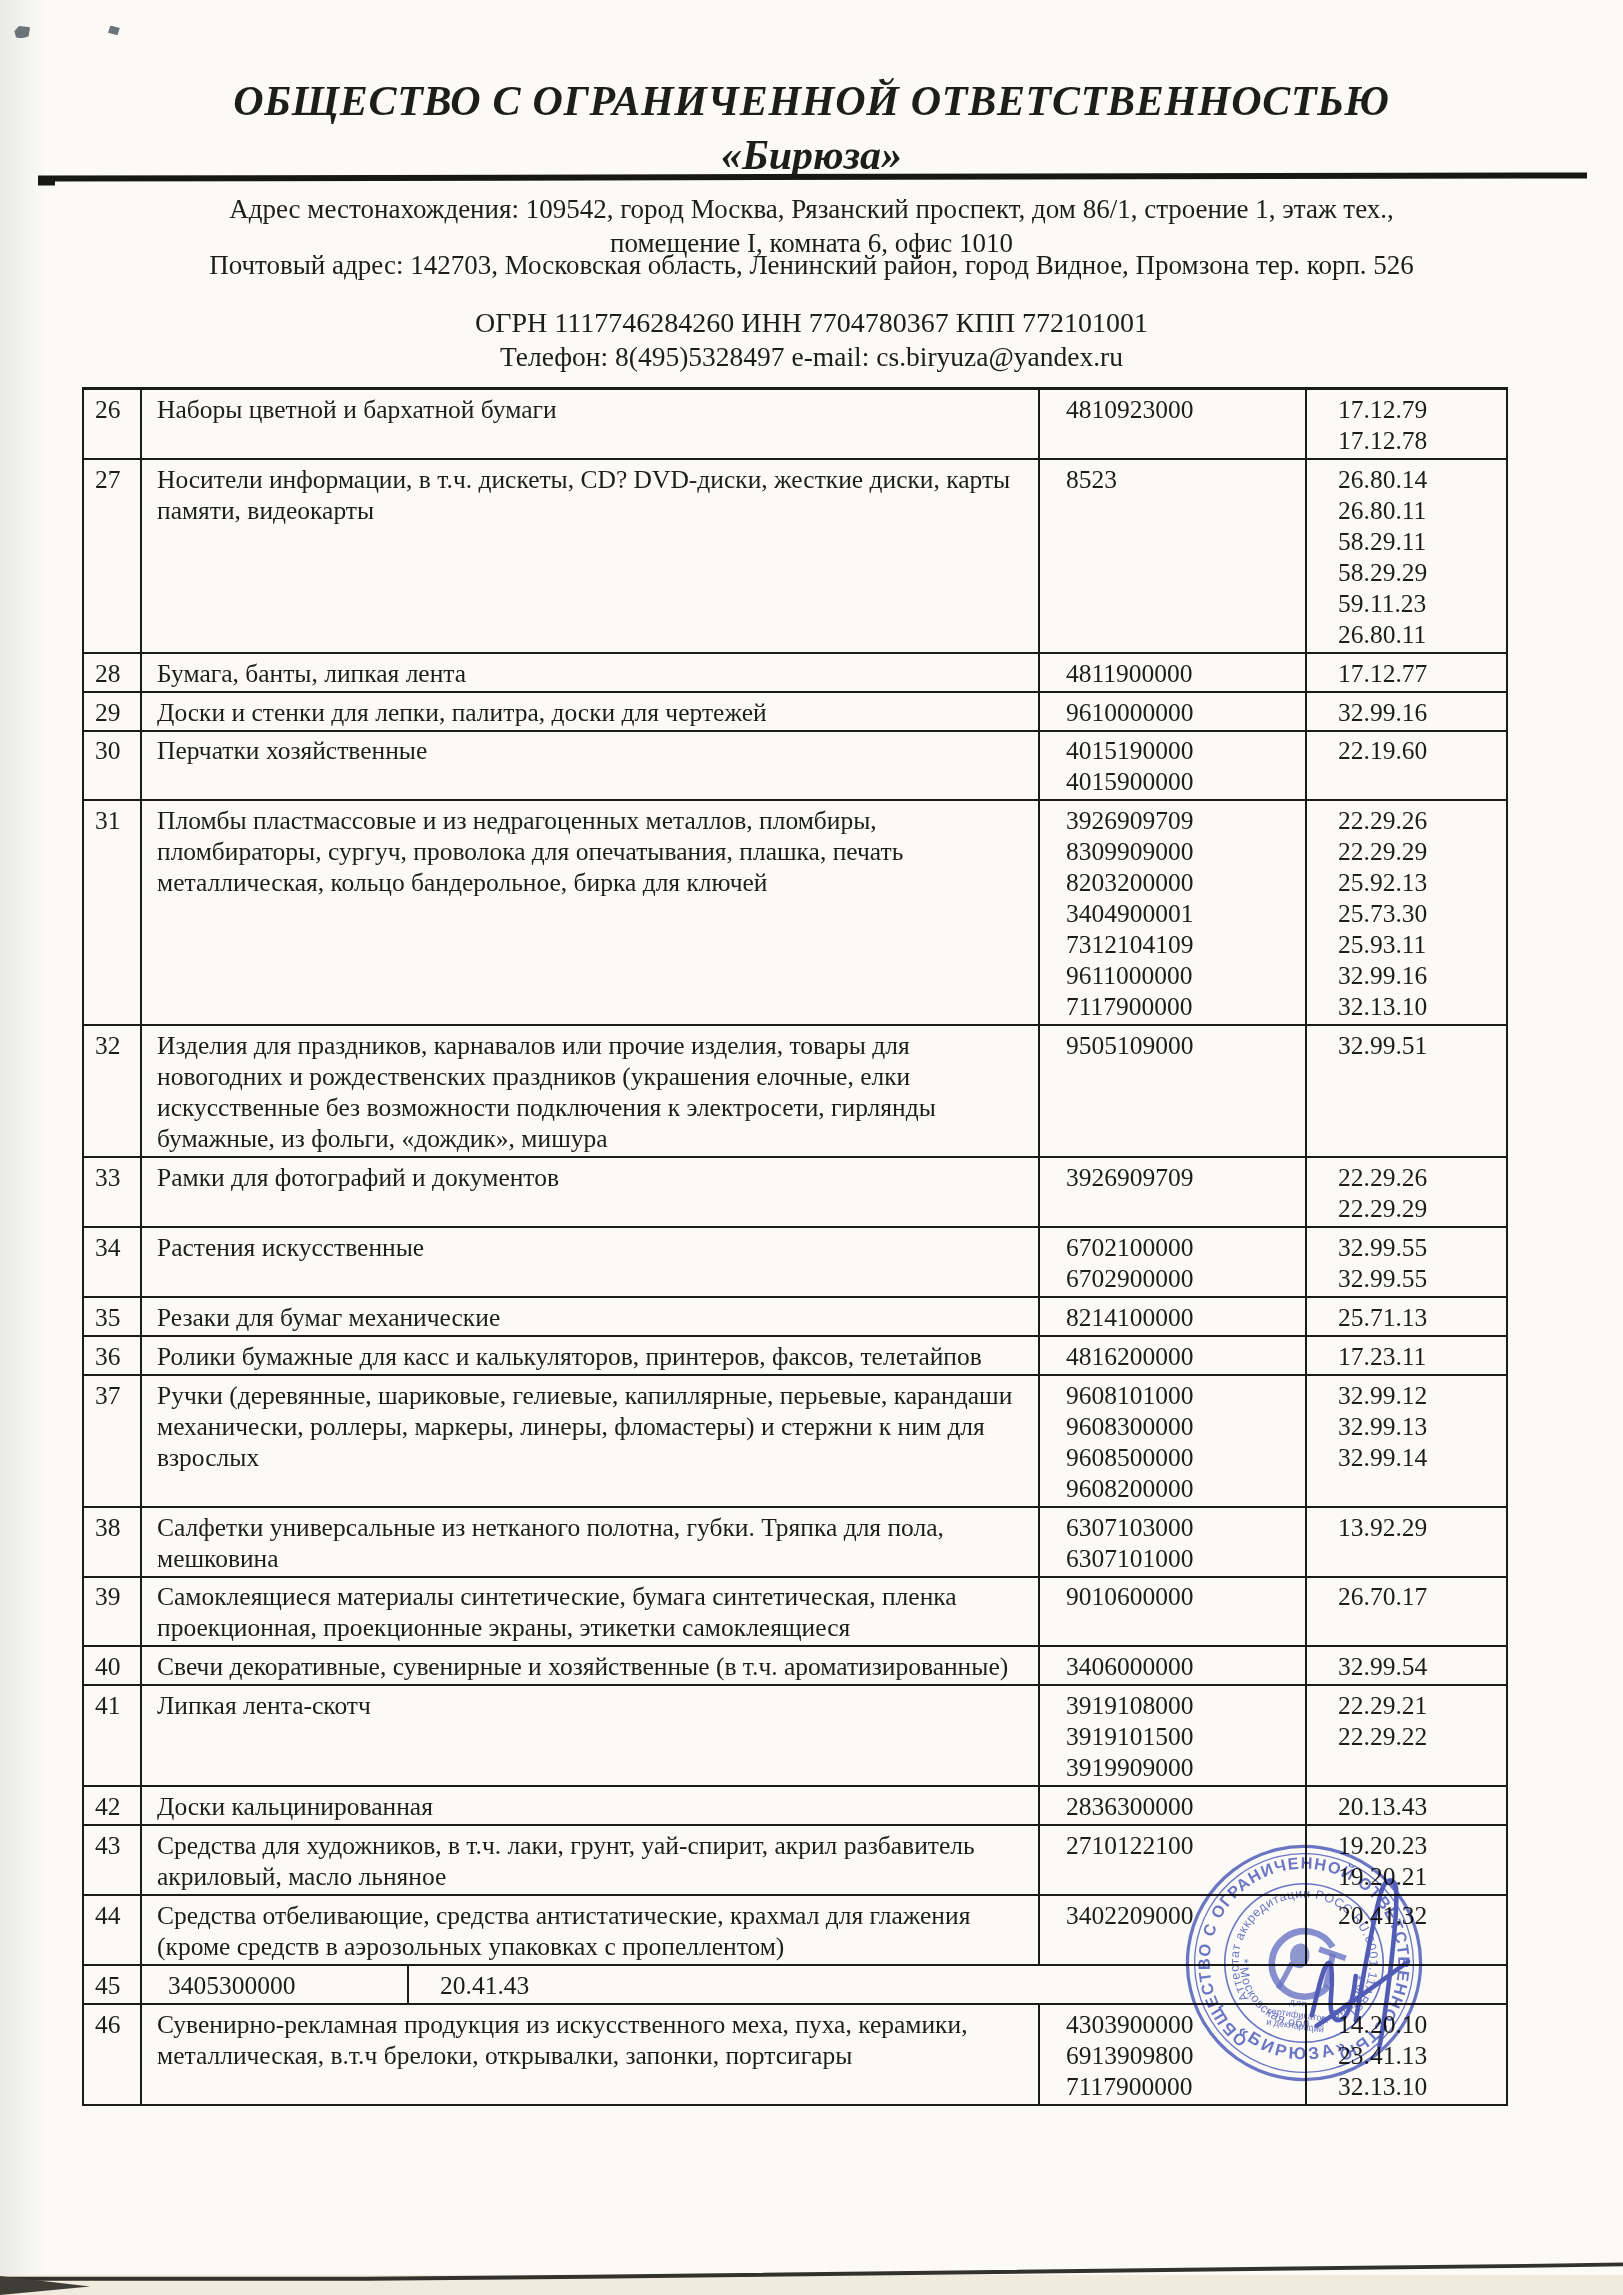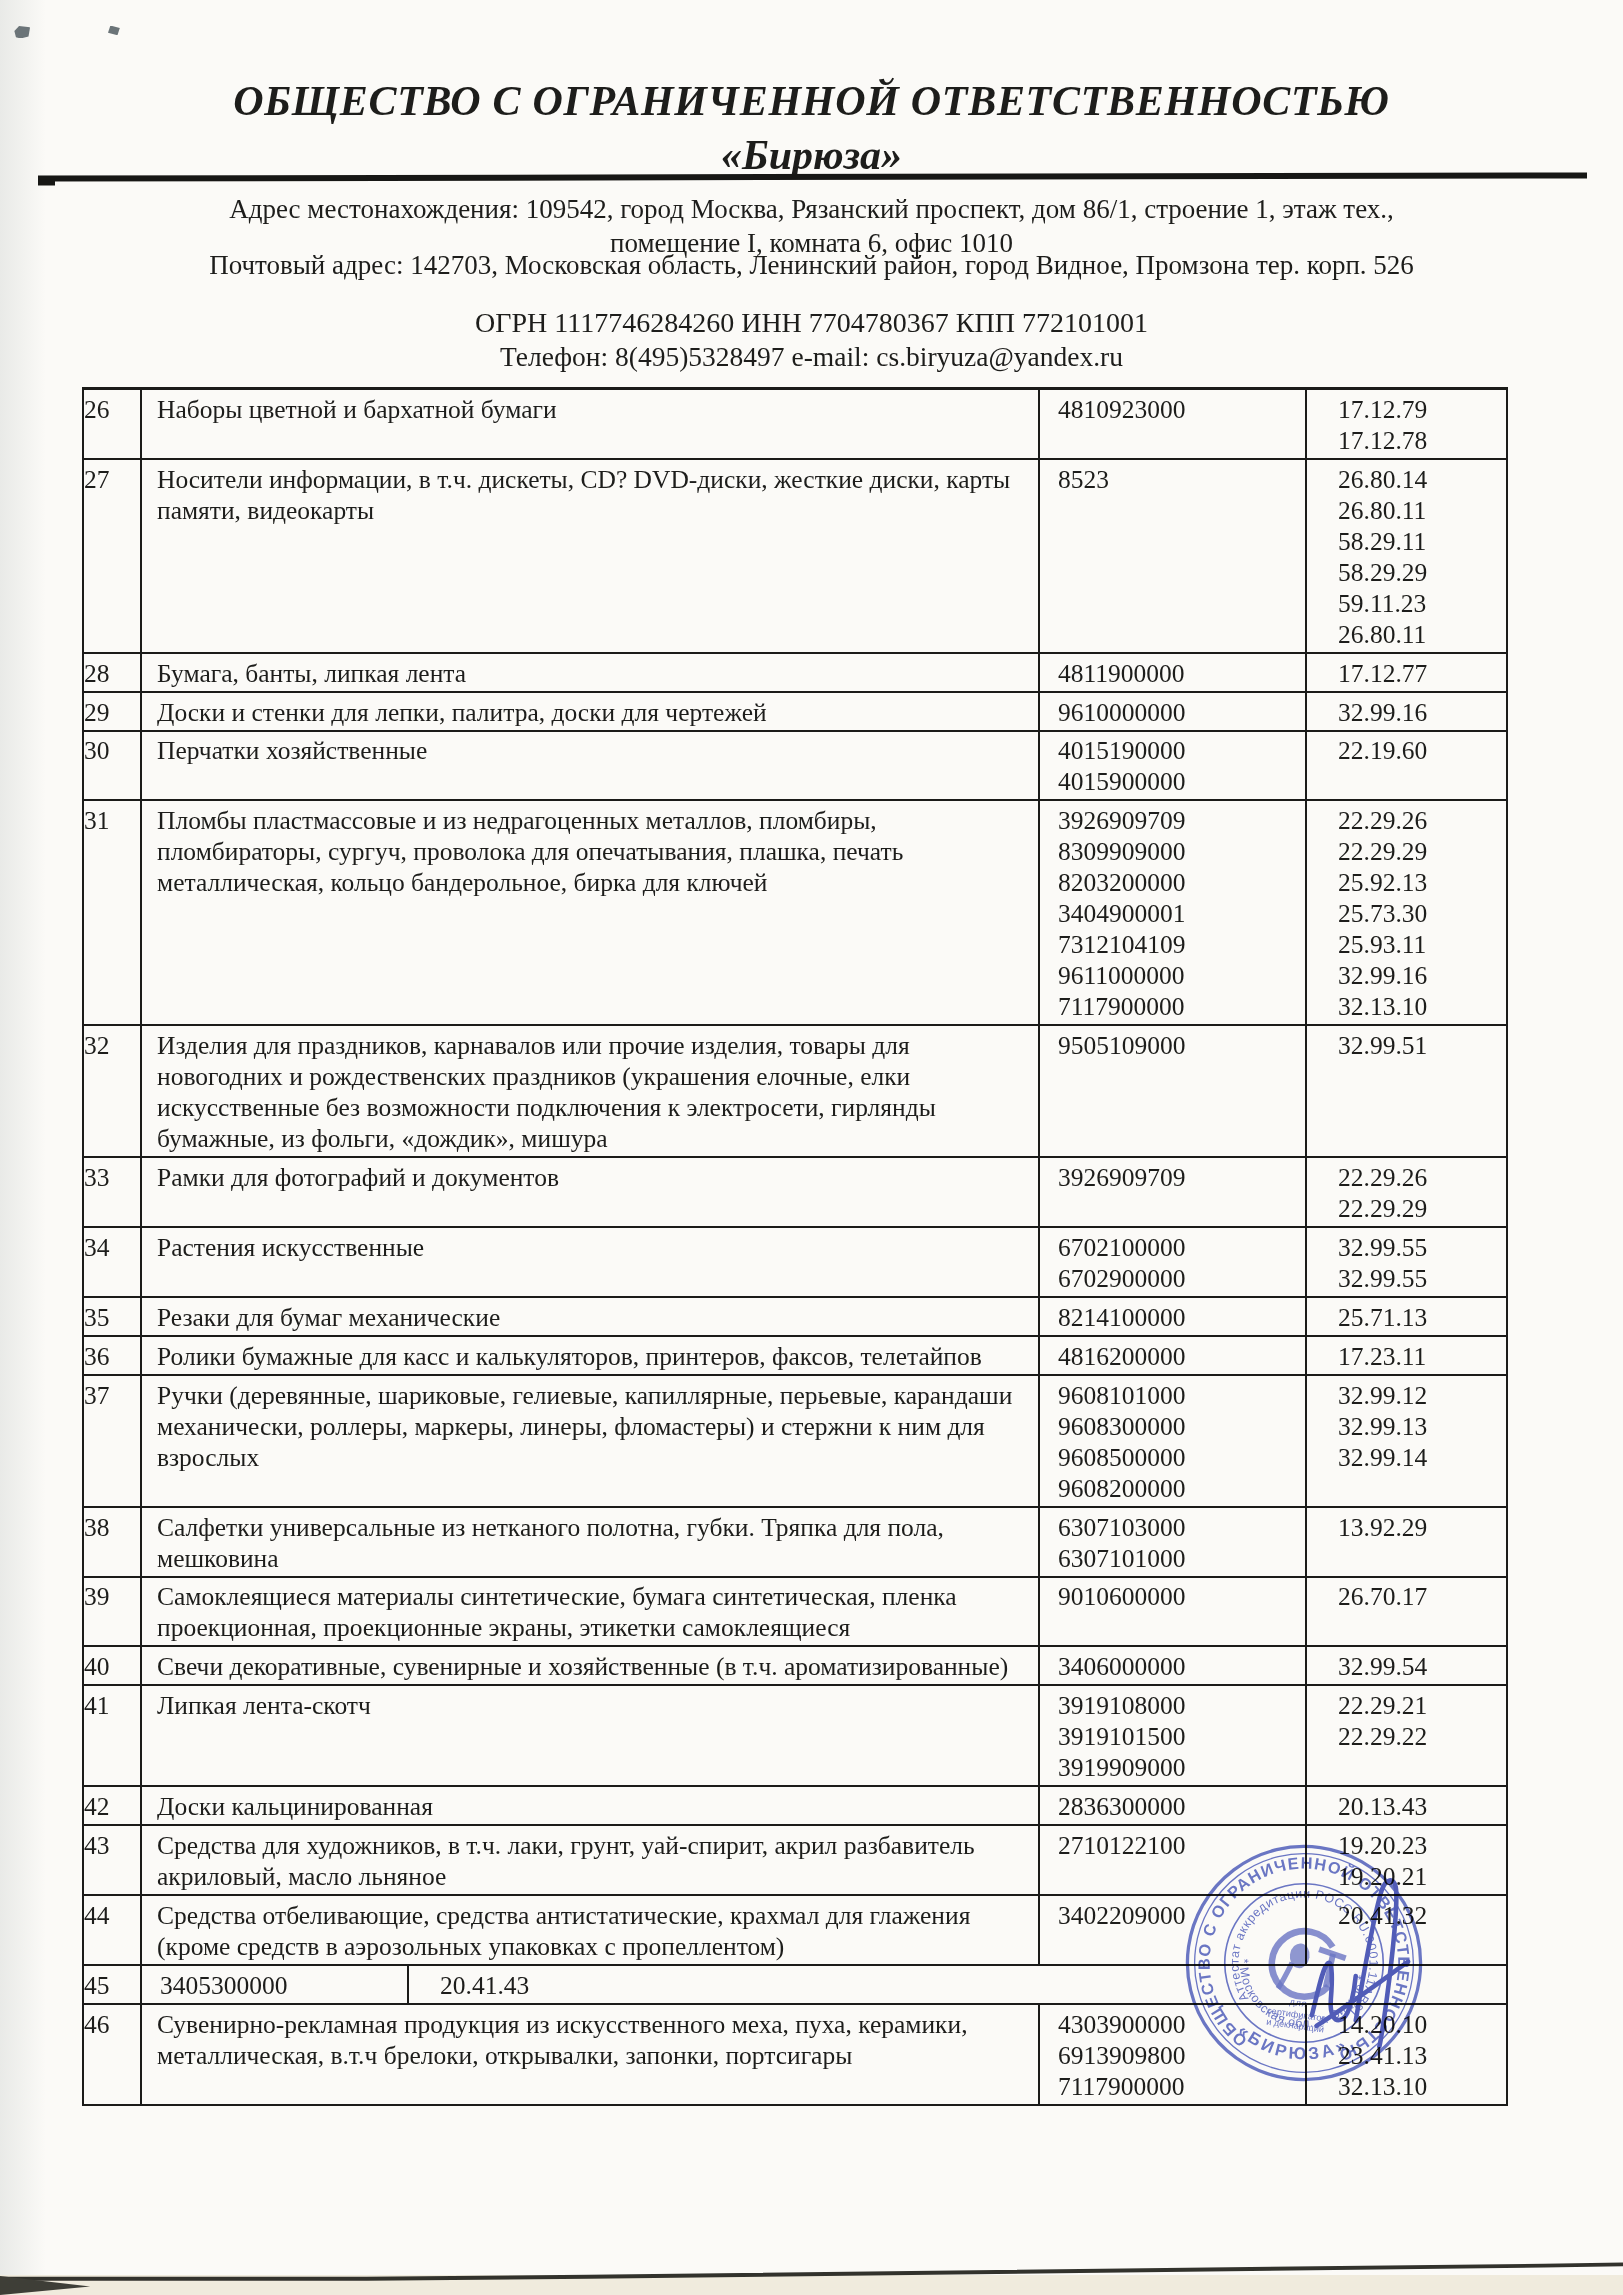--- a/index.html
+++ b/index.html
@@ -26,23 +26,23 @@
   .addr2{top:228px;font-size:27px;}
   .addr3{top:250px;font-size:27px;}
   .ogrn{top:307px;font-size:28px;}
   .phone{top:341px;font-size:27.5px;}
 
   .tbl{position:absolute;left:82px;top:387px;width:1426px;border:2.6px solid #1b1b19;border-top-width:3.9px;
        color:var(--ink);}
   .t-row{display:flex;border-bottom:2.6px solid #1b1b19;}
   .t-row:last-child{border-bottom:none;}
   .cell{padding-top:3.9px;padding-bottom:2px;font-size:25.5px;line-height:31px;}
-  .c-num{width:58px;border-right:2px solid #1b1b19;padding-left:0;}
+  .c-num{width:58px;border-right:2px solid #1b1b19;padding-left:11px;}
   .c-desc{width:898px;border-right:2px solid #1b1b19;padding-left:15px;padding-right:11.8px;}
-  .c-code{width:267px;border-right:2px solid #1b1b19;padding-left:18px;}
+  .c-code{width:267px;border-right:2px solid #1b1b19;padding-left:26px;}
   .c-okpd{width:187px;padding-left:31px;}
   .line{display:block;}
 
   .stamp-wrap{position:absolute;left:1173px;top:1832px;width:262px;height:262px;
     mix-blend-mode:multiply;opacity:.92;}
   .stamp-wrap svg{width:100%;height:100%;}
   .stamp-ring{fill:none;stroke:var(--stamp);}
   .stamp-text{fill:var(--stamp);font-family:"Liberation Sans","DejaVu Sans",sans-serif;}
   .emb{stroke:var(--stamp);fill:none;opacity:.8;}
   .sig{fill:none;stroke:var(--sig);stroke-linecap:round;stroke-width:7px;}

